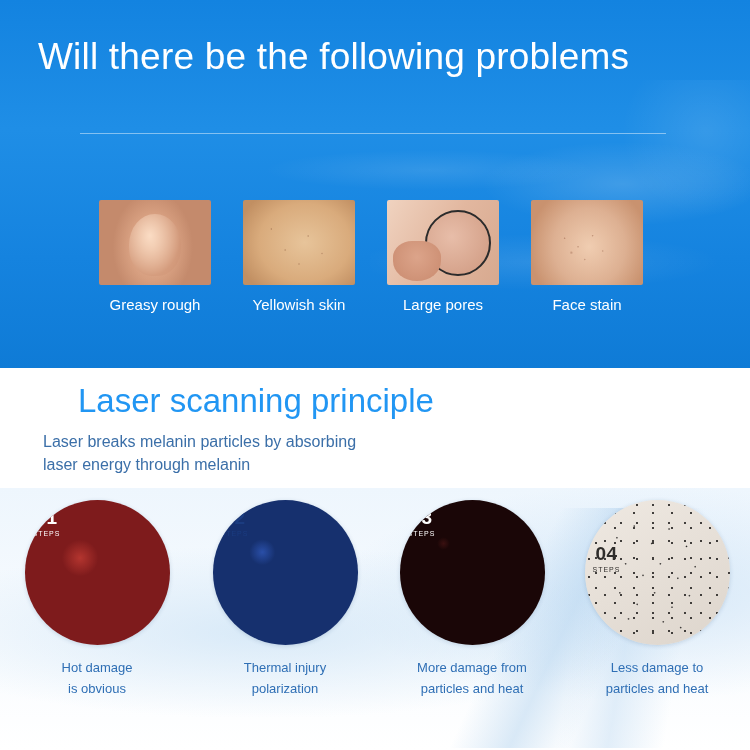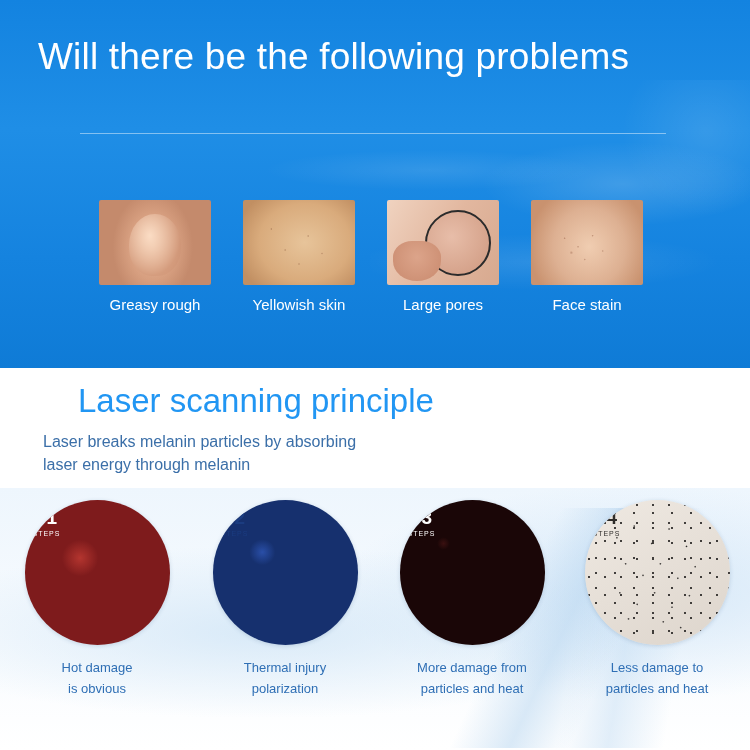--- a/index.html
+++ b/index.html
@@ -416,21 +416,21 @@
             <span class="num">03</span>
             <span class="sub">STEPS</span>
           </div>
         </div>
         <div class="cap" style="white-space: pre-line;">More damage from
 particles and heat</div>
       </div>
 
       <div class="step s3">
         <div class="circle c-dots">
-          <div class="badge" style="color:#2f2d2b;">
+          <div class="badge" style="color:#2f2d2b;margin-top:36px;">
             <span class="num">04</span>
             <span class="sub">STEPS</span>
           </div>
         </div>
         <div class="cap" style="white-space: pre-line;">Less damage to
 particles and heat</div>
       </div>
 
     </div>
   </div>

